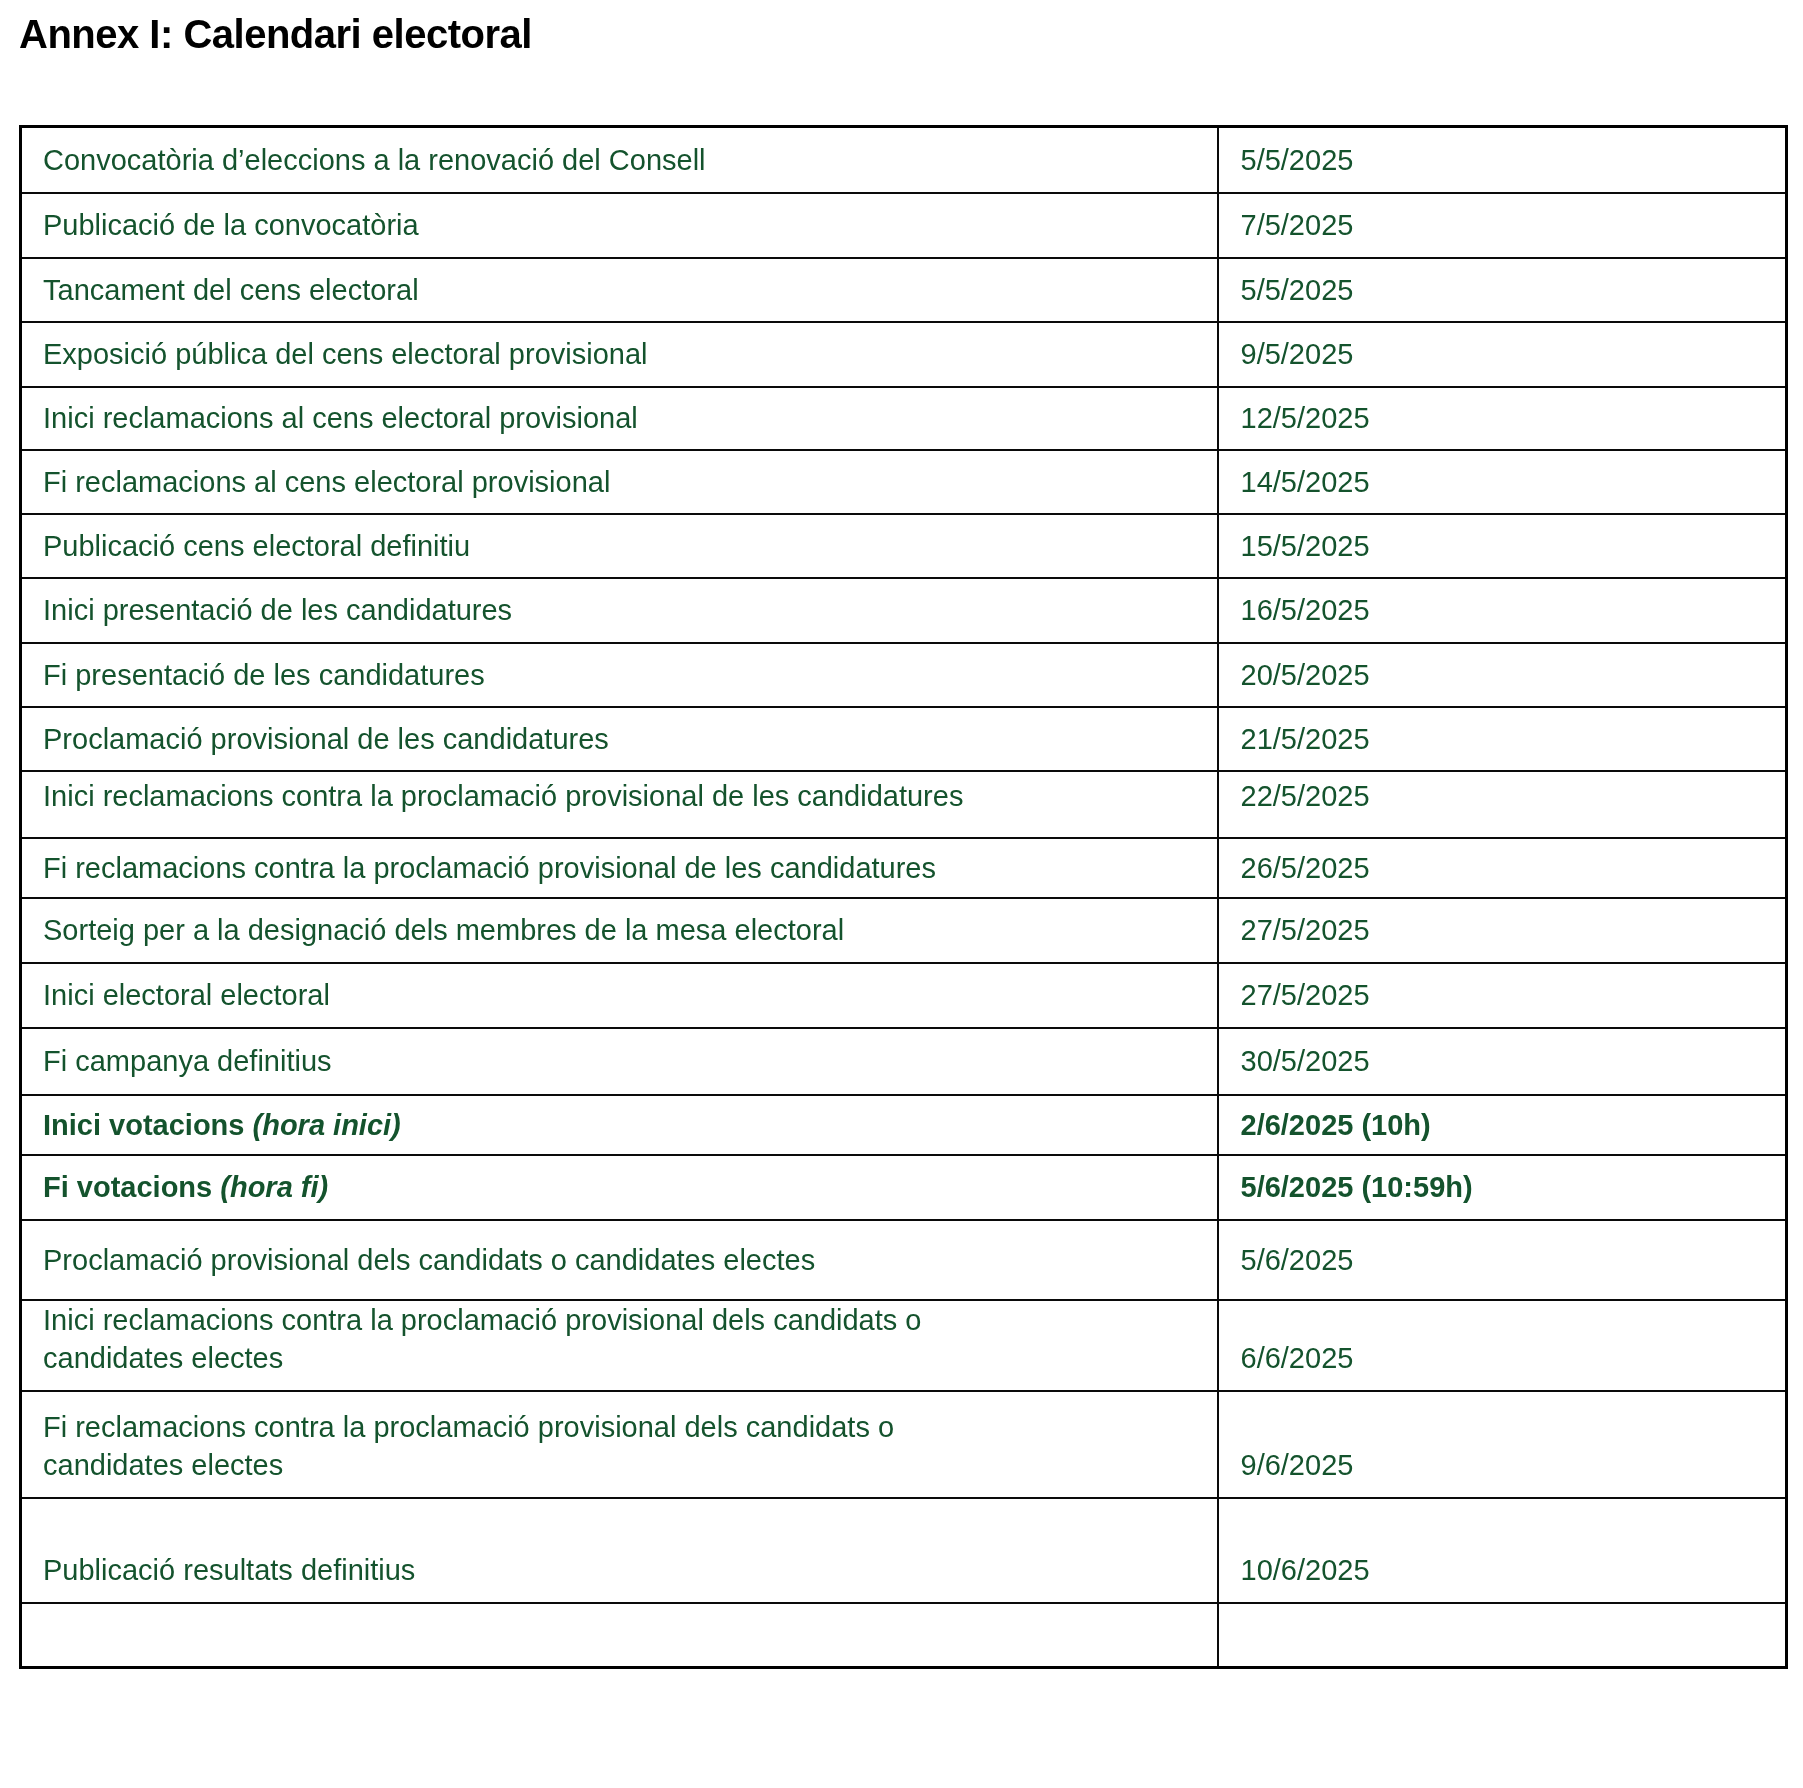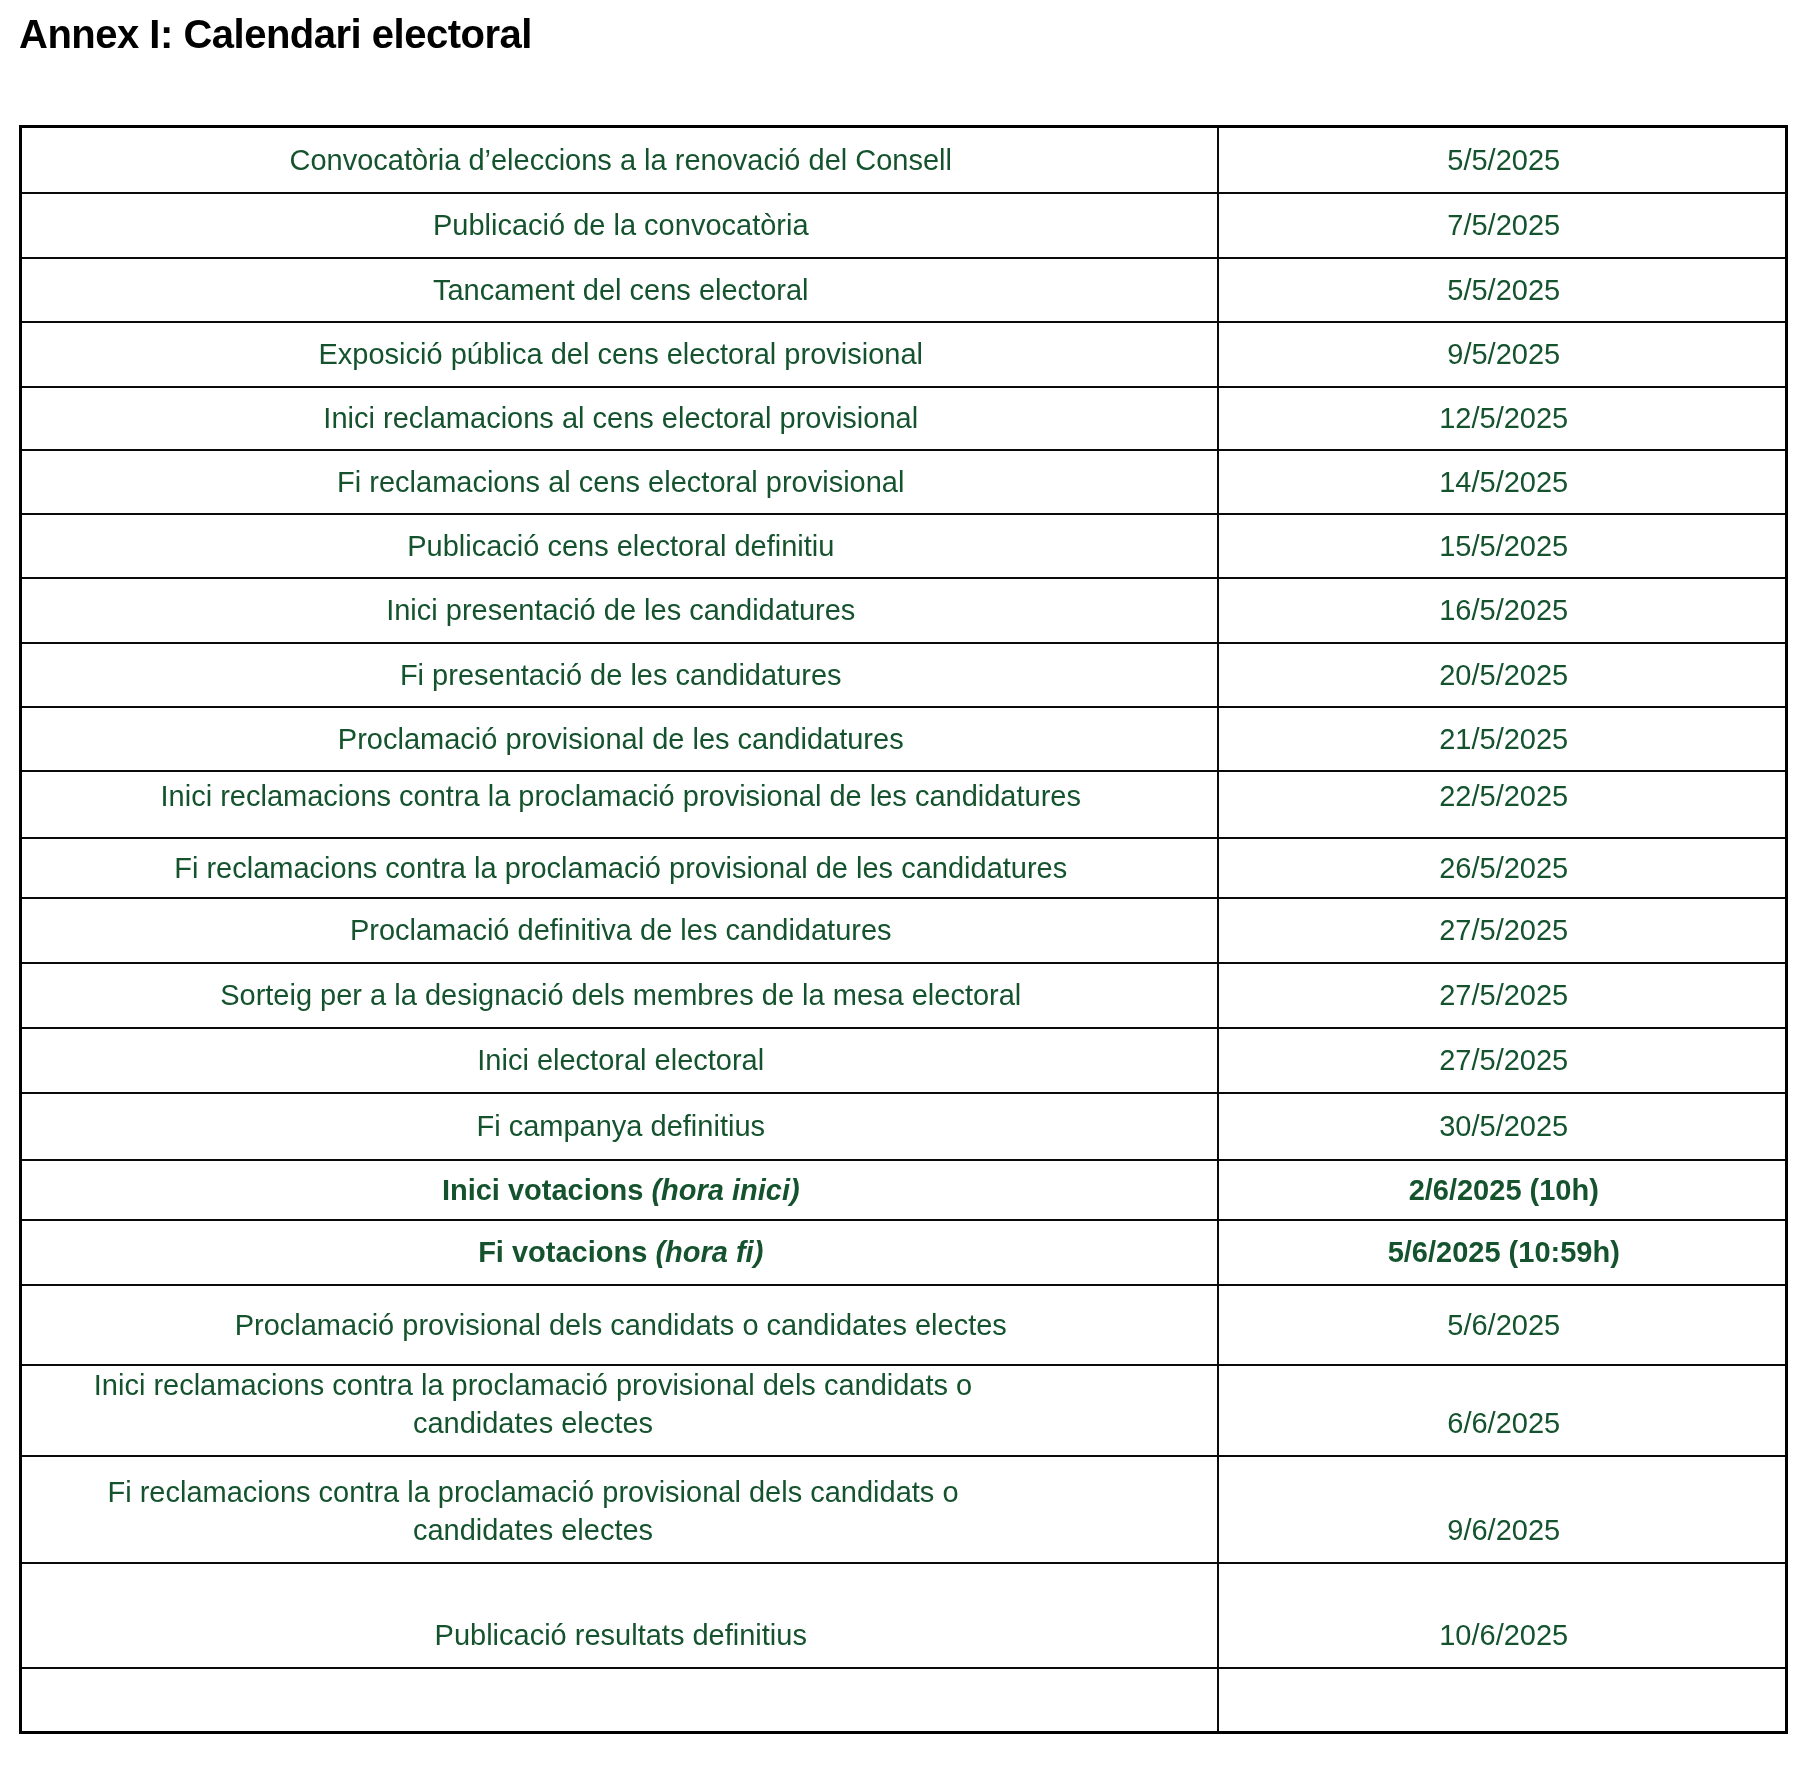--- a/index.html
+++ b/index.html
@@ -8,21 +8,20 @@
     background: #ffffff;
   }
   .page {
     position: relative;
     width: 1803px;
     height: 1788px;
     background: #ffffff;
     color: #000000;
     font-family: "Liberation Sans", "DejaVu Sans", sans-serif;
     overflow: hidden;
-    text-align: center;
   }
   .doc-title {
     position: absolute;
     left: 19px;
     top: 12px;
     margin: 0;
     font-size: 40px;
     font-weight: 700;
     letter-spacing: -0.5px;
     color: #000000;
@@ -136,24 +135,20 @@
         <td class="date-cell">21/5/2025</td>
       </tr>
       <tr class="r11 v-top">
         <td class="event-cell">Inici reclamacions contra la proclamació provisional de les candidatures</td>
         <td class="date-cell">22/5/2025</td>
       </tr>
       <tr class="r12">
         <td class="event-cell">Fi reclamacions contra la proclamació provisional de les candidatures</td>
         <td class="date-cell">26/5/2025</td>
       </tr>
-      <tr class="r13">
-        <td class="event-cell">Proclamació definitiva de les candidatures</td>
-        <td class="date-cell">27/5/2025</td>
-      </tr>
       <tr class="r14">
         <td class="event-cell">Sorteig per a la designació dels membres de la mesa electoral</td>
         <td class="date-cell">27/5/2025</td>
       </tr>
       <tr class="r15">
         <td class="event-cell">Inici electoral electoral</td>
         <td class="date-cell">27/5/2025</td>
       </tr>
       <tr class="r16">
         <td class="event-cell">Fi campanya definitius</td>

